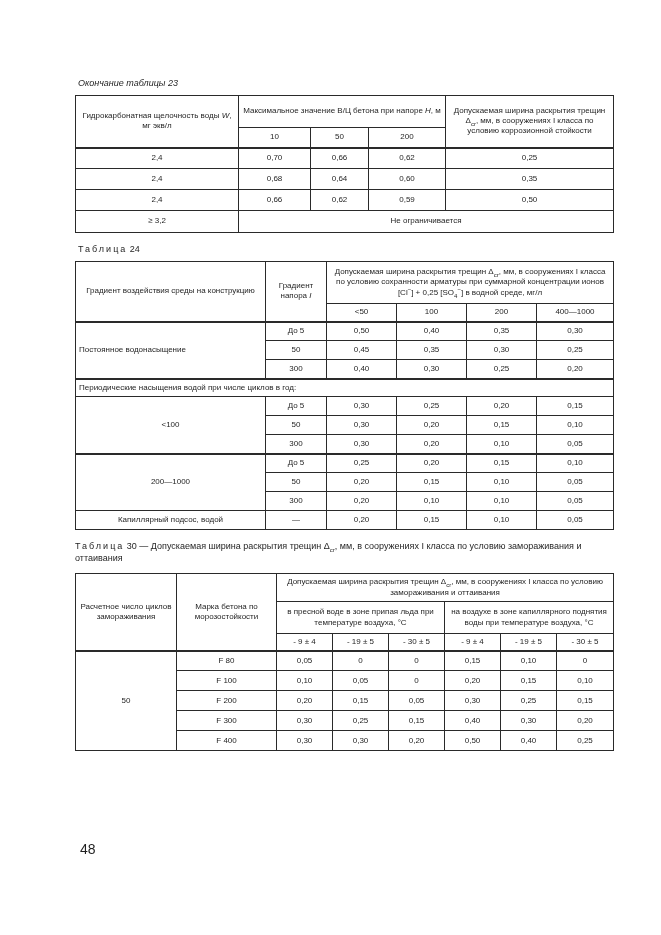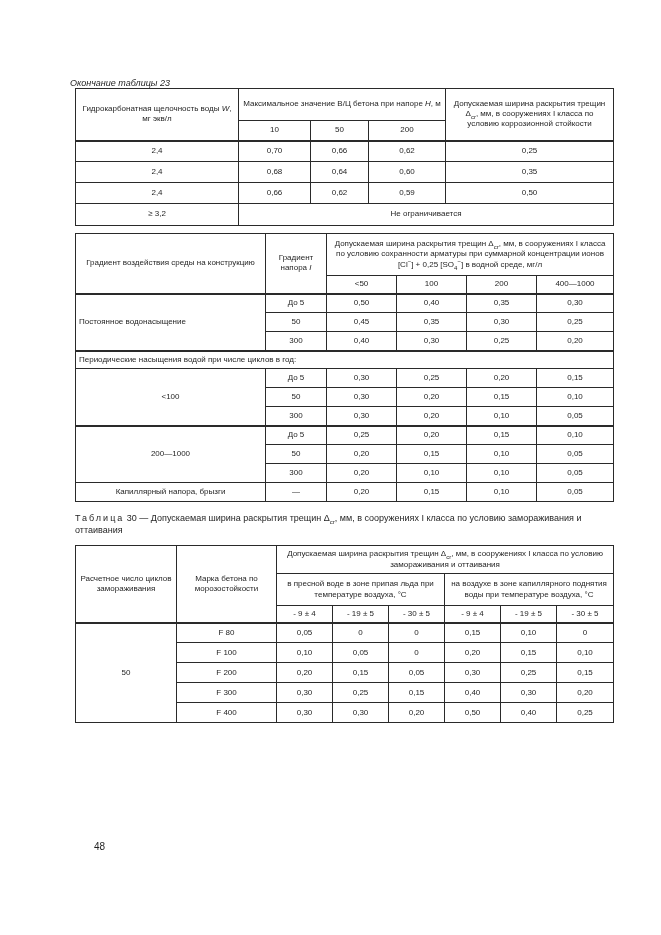--- a/index.html
+++ b/index.html
@@ -7,40 +7,40 @@
     position:relative;
     width:661px;height:935px;
     background:#ffffff;
     font-family:"Liberation Sans", sans-serif;
     color:#1f1f1f;
     box-sizing:border-box;
     padding:52px 48px 0 66px;
     overflow:hidden;
   }
   .std-header{font-size:11px;font-weight:bold;margin:0;letter-spacing:.2px;}
-  .cont-caption{font-style:italic;font-size:9px;margin:26px 0 0 4px;}
+  .cont-caption{font-style:italic;font-size:9px;margin:26px 0 0 12px;}
   .tbl-label{font-size:9px;margin:11px 0 0 12px;}
   .tbl-caption{font-size:9px;margin:10px 0 0 9px;line-height:1.35;width:538px;}
   .sp{letter-spacing:2px;}
   table{border-collapse:collapse;table-layout:fixed;width:538px;margin-left:9px;}
-  .t23{}
+  .t23{margin-top:7px;}
   .t24{margin-top:7px;}
   .t25{margin-top:9px;}
   td{
     border:1px solid #2a2a2a;
     font-size:8px;line-height:1.3;
     text-align:center;vertical-align:middle;
     padding:2px 3px;box-sizing:border-box;
     word-wrap:break-word;
   }
   sub,sup{font-size:6px;line-height:0;}
   .tal{text-align:left;}
   .bb2{border-bottom:2px solid #2a2a2a;}
   .bt2{border-top:2px solid #2a2a2a;}
-  .page-num{position:absolute;left:94px;top:841px;font-size:10px;}
+  .page-num{position:absolute;left:80px;top:841px;font-size:14px;}
 </style>
 </head>
 <body>
 
 <div class="page">
 
 
   <p class="cont-caption">Окончание таблицы 23</p>
 
   <table class="t23">
@@ -83,20 +83,21 @@
         <td>0,59</td>
         <td>0,50</td>
       </tr>
       <tr style="height:22px">
         <td>≥ 3,2</td>
         <td colspan="4">Не ограничивается</td>
       </tr>
     </tbody>
   </table>
 
+  <p class="tbl-label"><span class="sp">Таблица</span> <span>24</span></p>
 
   <table class="t24">
     <colgroup>
       <col style="width:190px">
         <col style="width:61px">
         <col style="width:70px">
         <col style="width:70px">
         <col style="width:70px">
         <col style="width:77px">
     </colgroup>
@@ -175,21 +176,21 @@
         <td>0,05</td>
       </tr>
       <tr style="height:19px">
         <td>300</td>
         <td>0,20</td>
         <td>0,10</td>
         <td>0,10</td>
         <td>0,05</td>
       </tr>
       <tr style="height:19px">
-        <td>Капиллярный напора, брызги</td>
+        <td>Капиллярный подсос, водой</td>
         <td>—</td>
         <td>0,20</td>
         <td>0,15</td>
         <td>0,10</td>
         <td>0,05</td>
       </tr>
     </tbody>
   </table>
 
   <p class="tbl-caption"><span class="sp">Таблица</span> <span>30</span><span> — Допускаемая ширина раскрытия трещин Δ<sub>cr</sub>, мм, в сооружениях I класса по условию замораживания и оттаивания</span></p>

